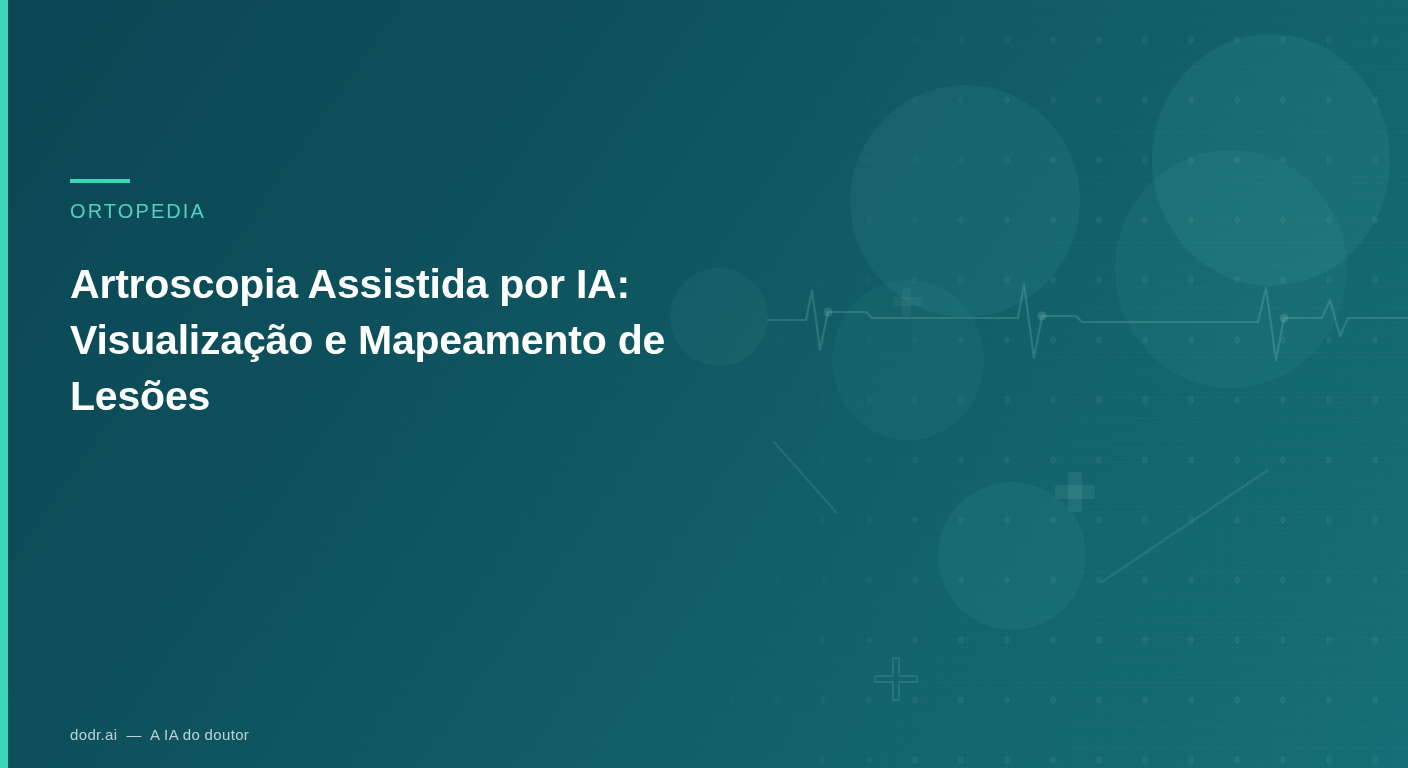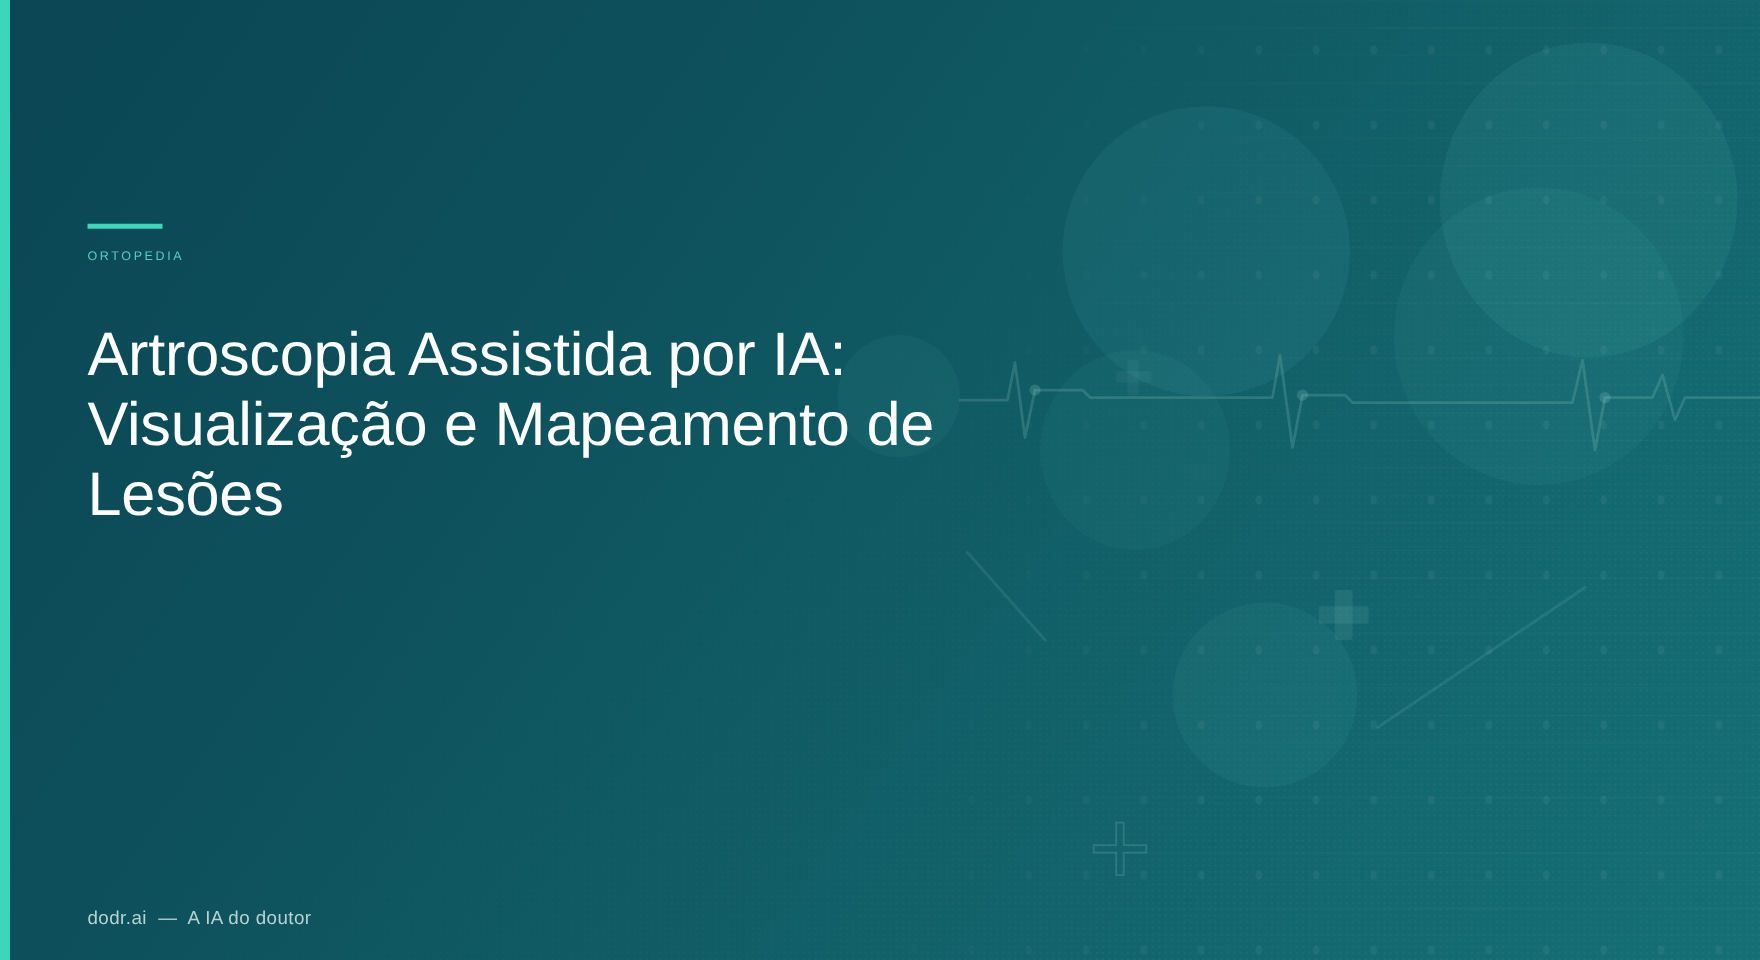--- a/index.html
+++ b/index.html
@@ -82,33 +82,33 @@
   .eyebrow-rule {
     position:absolute;
     top:179px; left:0;
     width:60px; height:4px;
     background:#3ed6bb;
   }
 
   .eyebrow {
     position:absolute;
     top:200px; left:0;
-    font-size:10px;
+    font-size:20px;
     letter-spacing:2.1px;
     color:#57cfc0;
     font-weight:400;
   }
 
   .title {
     position:absolute;
     top:256px; left:0;
     width:700px;
-    font-size:49px;
+    font-size:41px;
     line-height:56px;
-    font-weight:400;
+    font-weight:700;
     color:#ffffff;
     letter-spacing:-0.2px;
   }
 
   .footer {
     position:absolute;
     top:692px; left:0;
     font-size:15px;
     color:#b9d2d4;
     letter-spacing:0.35px;

